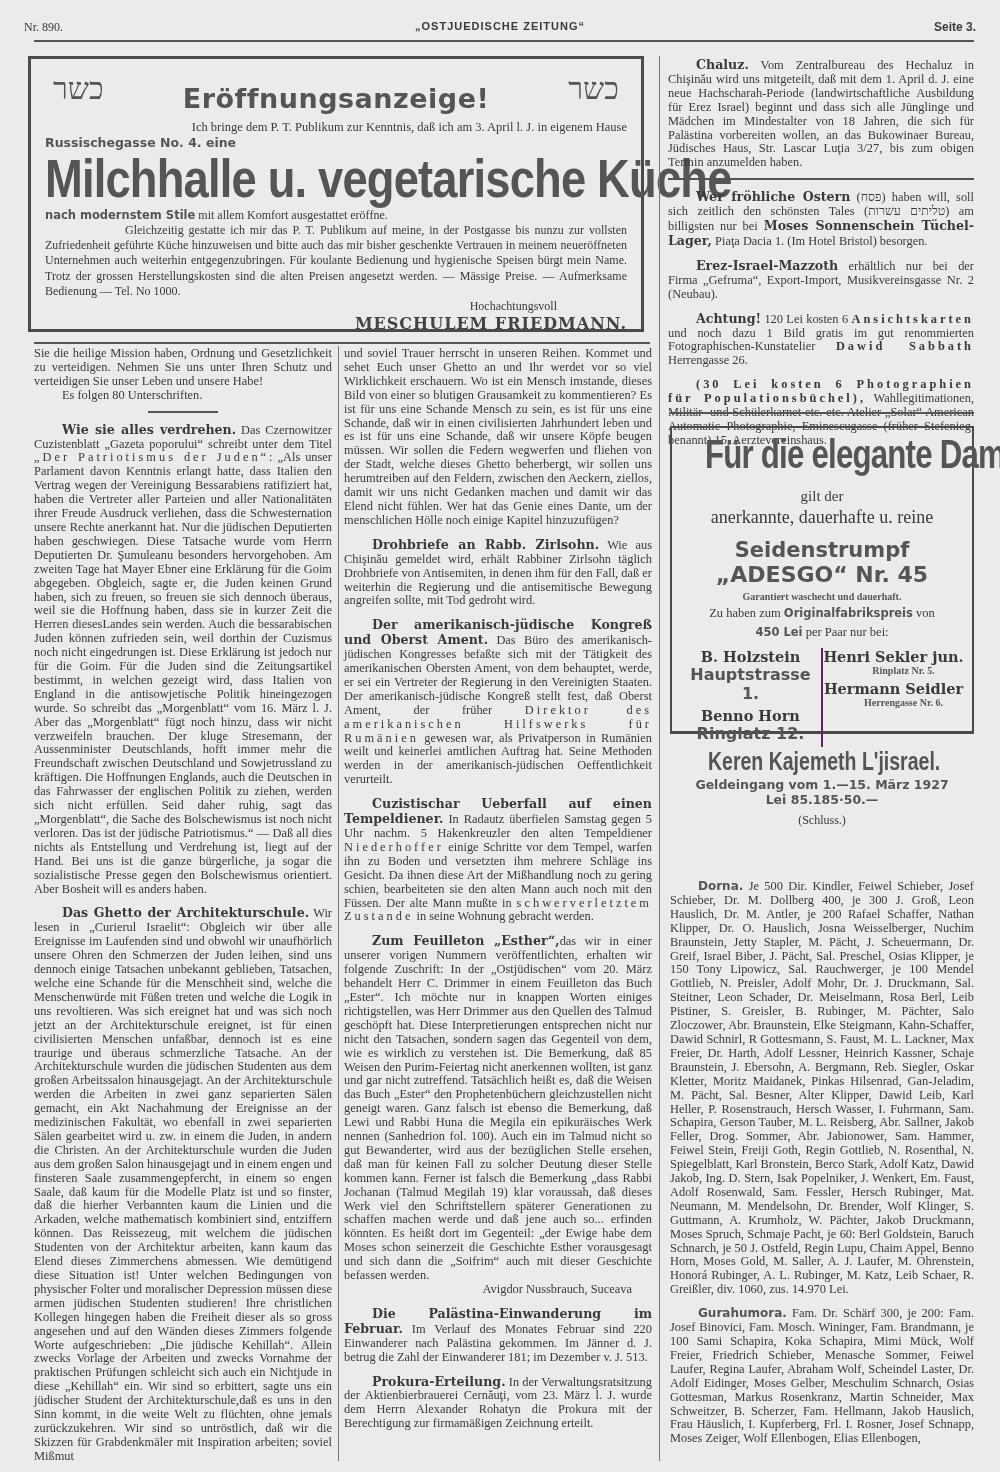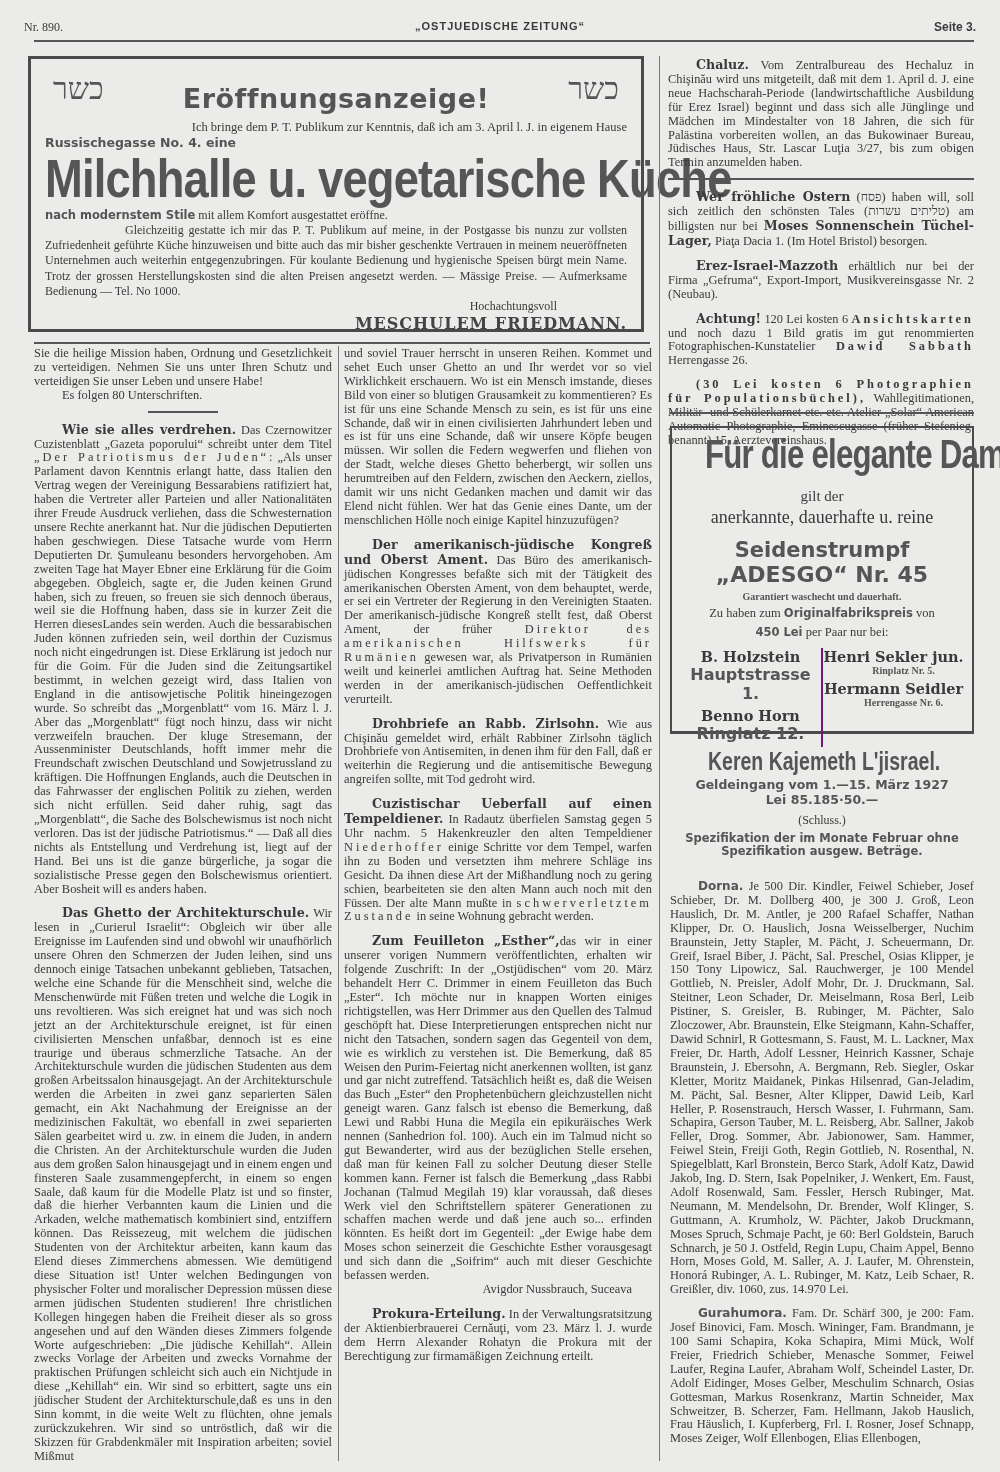--- a/index.html
+++ b/index.html
@@ -112,41 +112,45 @@
     </p>
     <p class="ind sec">
       <b class="hd">Das Ghetto der Architekturschule.</b>
       <span>Wir lesen in „Curierul Israelit“: Obgleich wir über alle Ereignisse im Laufenden sind und obwohl wir unaufhörlich unsere Ohren den Schmerzen der Juden leihen, sind uns dennoch einige Tatsachen unbekannt geblieben, Tatsachen, welche eine Schande für die Menschheit sind, welche die Menschenwürde mit Füßen treten und welche die Logik in uns revoltieren. Was sich ereignet hat und was sich noch jetzt an der Architekturschule ereignet, ist für einen civilisierten Menschen unfaßbar, dennoch ist es eine traurige und überaus schmerzliche Tatsache. An der Architekturschule wurden die jüdischen Studenten aus dem großen Arbeitssalon hinausgejagt. An der Architekturschule werden die Arbeiten in zwei ganz separierten Sälen gemacht, ein Akt Nachahmung der Ereignisse an der medizinischen Fakultät, wo ebenfall in zwei separierten Sälen gearbeitet wird u. zw. in einem die Juden, in andern die Christen. An der Architekturschule wurden die Juden aus dem großen Salon hinausgejagt und in einem engen und finsteren Saale zusammengepfercht, in einem so engen Saale, daß kaum für die Modelle Platz ist und so finster, daß die hierher Verbannten kaum die Linien und die Arkaden, welche mathematisch kombiniert sind, entziffern können. Das Reissezeug, mit welchem die jüdischen Studenten von der Architektur arbeiten, kann kaum das Elend dieses Zimmerchens abmessen. Wie demütigend diese Situation ist! Unter welchen Bedingungen von physischer Folter und moralischer Depression müssen diese armen jüdischen Studenten studieren! Ihre christlichen Kollegen hingegen haben die Freiheit dieser als so gross angesehen und auf den Wänden dieses Zimmers folgende Worte aufgeschrieben: „Die jüdische Kehillah“. Allein zwecks Vorlage der Arbeiten und zwecks Vornahme der praktischen Prüfungen schleicht sich auch ein Nichtjude in diese „Kehillah“ ein. Wir sind so erbittert, sagte uns ein jüdischer Student der Architekturschule,daß es uns in den Sinn kommt, in die weite Welt zu flüchten, ohne jemals zurückzukehren. Wir sind so untröstlich, daß wir die Skizzen für Grabdenkmäler mit Inspiration arbeiten; soviel Mißmut</span>
     </p>
   </div>
 
   <div class="col" style="left:344px; top:347px; width:308px;">
     <p>und soviel Trauer herrscht in unseren Reihen. Kommet und sehet Euch unser Ghetto an und Ihr werdet vor so viel Wirklichkeit erschauern. Wo ist ein Mensch imstande, dieses Bild von einer so blutigen Grausamkeit zu kommentieren? Es ist für uns eine Schande Mensch zu sein, es ist für uns eine Schande, daß wir in einen civilisierten Jahrhundert leben und es ist für uns eine Schande, daß wir unsere Köpfe beugen müssen. Wir sollen die Federn wegwerfen und fliehen von der Stadt, welche dieses Ghetto beherbergt, wir sollen uns herumtreiben auf den Feldern, zwischen den Aeckern, ziellos, damit wir uns nicht Gedanken machen und damit wir das Elend nicht fühlen. Wer hat das Genie eines Dante, um der menschlichen Hölle noch einige Kapitel hinzuzufügen?</p>
     <p class="ind sec">
+      <b class="hd">Drohbriefe an Rabb. Zirlsohn.</b>
+      <span>Wie aus Chişinău gemeldet wird, erhält Rabbiner Zirlsohn täglich Drohbriefe von Antisemiten, in denen ihm für den Fall, daß er weiterhin die Regierung und die antisemitische Bewegung angreifen sollte, mit Tod gedroht wird.</span>
+    </p>
+    <p class="ind sec">
       <b class="hd">Der amerikanisch-jüdische Kongreß und Oberst Ament.</b>
       <span>Das Büro des amerikanisch-jüdischen Kongresses befaßte sich mit der Tätigkeit des amerikanischen Obersten Ament, von dem behauptet, werde, er sei ein Vertreter der Regierung in den Vereinigten Staaten. Der amerikanisch-jüdische Kongreß stellt fest, daß Oberst Ament, der früher</span>
       <span class="sp">Direktor des amerikanischen Hilfswerks für Rumänien</span>
       <span>gewesen war, als Privatperson in Rumänien weilt und keinerlei amtlichen Auftrag hat. Seine Methoden werden in der amerikanisch-jüdischen Oeffentlichkeit verurteilt.</span>
-    </p>
-    <p class="ind sec">
-      <b class="hd">Drohbriefe an Rabb. Zirlsohn.</b>
-      <span>Wie aus Chişinău gemeldet wird, erhält Rabbiner Zirlsohn täglich Drohbriefe von Antisemiten, in denen ihm für den Fall, daß er weiterhin die Regierung und die antisemitische Bewegung angreifen sollte, mit Tod gedroht wird.</span>
     </p>
     <p class="ind sec">
       <b class="hd">Cuzistischar Ueberfall auf einen Tempeldiener.</b>
       <span>In Radautz überfielen Samstag gegen 5 Uhr nachm. 5 Hakenkreuzler den alten Tempeldiener</span>
       <span class="sp">Niederhoffer</span>
       <span>einige Schritte vor dem Tempel, warfen ihn zu Boden und versetzten ihm mehrere Schläge ins Gesicht. Da ihnen diese Art der Mißhandlung noch zu gering schien, bearbeiteten sie den alten Mann auch noch mit den Füssen. Der alte Mann mußte in</span>
       <span class="sp">schwerverletztem Zustande</span>
       <span>in seine Wohnung gebracht werden.</span>
     </p>
     <p class="ind sec">
       <b class="hd">Zum Feuilleton „Esther“,</b><span>das wir in einer unserer vorigen Nummern veröffentlichten, erhalten wir folgende Zuschrift: In der „Ostjüdischen“ vom 20. März behandelt Herr C. Drimmer in einem Feuilleton das Buch „Ester“. Ich möchte nur in knappen Worten einiges richtigstellen, was Herr Drimmer aus den Quellen des Talmud geschöpft hat. Diese Interpretierungen entsprechen nicht nur nicht den Tatsachen, sondern sagen das Gegenteil von dem, wie es wirklich zu verstehen ist. Die Bemerkung, daß 85 Weisen den Purim-Feiertag nicht anerkennen wollten, ist ganz und gar nicht zutreffend. Tatsächlich heißt es, daß die Weisen das Buch „Ester“ den Prophetenbüchern gleichzustellen nicht geneigt waren. Ganz falsch ist ebenso die Bemerkung, daß Lewi und Rabbi Huna die Megila ein epikuräisches Werk nennen (Sanhedrion fol. 100). Auch ein im Talmud nicht so gut Bewanderter, wird aus der bezüglichen Stelle ersehen, daß man für keinen Fall zu solcher Deutung dieser Stelle kommen kann. Ferner ist falsch die Bemerkung „dass Rabbi Jochanan (Talmud Megilah 19) klar voraussah, daß dieses Werk viel den Schriftstellern späterer Generationen zu schaffen machen werde und daß jene auch so... erfinden könnten. Es heißt dort im Gegenteil: „der Ewige habe dem Moses schon seinerzeit die Geschichte Esther vorausgesagt und sich dann die „Soifrim“ auch mit dieser Geschichte befassen werden.</span>
     </p>
     <p class="right" style="padding-right:20px;">Avigdor Nussbrauch, Suceava</p>
+    <p class="ind sec">
+      <b class="hd">Die Palästina-Einwanderung im Februar.</b>
+      <span>Im Verlauf des Monates Februar sind 220 Einwanderer nach Palästina gekommen. Im Jänner d. J. betrug die Zahl der Einwanderer 181; im Dezember v. J. 513.</span>
+    </p>
     <p class="ind sec">
       <b class="hd">Prokura-Erteilung.</b>
       <span>In der Verwaltungsratsitzung der Aktienbierbrauerei Cernăuţi, vom 23. März l. J. wurde dem Herrn Alexander Rohatyn die Prokura mit der Berechtigung zur firmamäßigen Zeichnung erteilt.</span>
     </p>
   </div>
 
   <div class="col" style="left:668px; top:58px; width:306px;">
     <p class="ind">
       <b class="hd">Chaluz.</b>
       <span>Vom Zentralbureau des Hechaluz in Chişinău wird uns mitgeteilt, daß mit dem 1. April d. J. eine neue Hachscharah-Periode (landwirtschaftliche Ausbildung für Erez Israel) beginnt und dass sich alle Jünglinge und Mädchen im Mindestalter von 18 Jahren, die sich für Palästina vorbereiten wollen, an das Bukowinaer Bureau, Jüdisches Haus, Str. Lascar Luţia 3/27, bis zum obigen Termin anzumelden haben.</span>
@@ -210,21 +214,20 @@
         <div class="sa2">Herrengasse Nr. 6.</div>
       </div>
     </div>
   </div>
 
   <div class="kkl">
     <div class="title">Keren Kajemeth L'jisrael.</div>
     <div class="sub">Geldeingang vom 1.—15. März 1927</div>
     <div class="sub">Lei 85.185·50.—</div>
     <div class="schluss">(Schluss.)</div>
-    <div class="spec">Spezifikation der im Monate Februar ohne Spezifikation ausgew. Beträge.</div>
   </div>
   <div class="col" style="left:670px; top:880px; width:304px;">
     <p class="ind">
       <b class="loc">Dorna.</b>
       <span>Je 500 Dir. Kindler, Feiwel Schieber, Josef Schieber, Dr. M. Dollberg 400, je 300 J. Groß, Leon Hauslich, Dr. M. Antler, je 200 Rafael Schaffer, Nathan Klipper, Dr. O. Hauslich, Josna Weisselberger, Nuchim Braunstein, Jetty Stapler, M. Pächt, J. Scheuermann, Dr. Greif, Israel Biber, J. Pächt, Sal. Preschel, Osias Klipper, je 150 Tony Lipowicz, Sal. Rauchwerger, je 100 Mendel Gottlieb, N. Preisler, Adolf Mohr, Dr. J. Druckmann, Sal. Steitner, Leon Schader, Dr. Meiselmann, Rosa Berl, Leib Pistiner, S. Greisler, B. Rubinger, M. Pächter, Salo Zloczower, Abr. Braunstein, Elke Steigmann, Kahn-Schaffer, Dawid Schnirl, R Gottesmann, S. Faust, M. L. Lackner, Max Freier, Dr. Harth, Adolf Lessner, Heinrich Kassner, Schaje Braunstein, J. Ebersohn, A. Bergmann, Reb. Siegler, Oskar Kletter, Moritz Maidanek, Pinkas Hilsenrad, Gan-Jeladim, M. Pächt, Sal. Besner, Alter Klipper, Dawid Leib, Karl Heller, P. Rosenstrauch, Hersch Wasser, I. Fuhrmann, Sam. Schapira, Gerson Tauber, M. L. Reisberg, Abr. Sallner, Jakob Feller, Drog. Sommer, Abr. Jabionower, Sam. Hammer, Feiwel Stein, Freiji Goth, Regin Gottlieb, N. Rosenthal, N. Spiegelblatt, Karl Bronstein, Berco Stark, Adolf Katz, Dawid Jakob, Ing. D. Stern, Isak Popelniker, J. Wenkert, Em. Faust, Adolf Rosenwald, Sam. Fessler, Hersch Rubinger, Mat. Neumann, M. Mendelsohn, Dr. Brender, Wolf Klinger, S. Guttmann, A. Krumholz, W. Pächter, Jakob Druckmann, Moses Spruch, Schmaje Pacht, je 60: Berl Goldstein, Baruch Schnarch, je 50 J. Ostfeld, Regin Lupu, Chaim Appel, Benno Horn, Moses Gold, M. Saller, A. J. Laufer, M. Ohrenstein, Honorá Rubinger, A. L. Rubinger, M. Katz, Leib Schaer, R. Greißler, div. 1060, zus. 14.970 Lei.</span>
     </p>
     <p class="ind sec">
       <b class="loc">Gurahumora.</b>
       <span>Fam. Dr. Schärf 300, je 200: Fam. Josef Binovici, Fam. Mosch. Wininger, Fam. Brandmann, je 100 Sami Schapira, Koka Schapira, Mimi Mück, Wolf Freier, Friedrich Schieber, Menasche Sommer, Feiwel Laufer, Regina Laufer, Abraham Wolf, Scheindel Laster, Dr. Adolf Eidinger, Moses Gelber, Meschulim Schnarch, Osias Gottesman, Markus Rosenkranz, Martin Schneider, Max Schweitzer, B. Scherzer, Fam. Hellmann, Jakob Hauslich, Frau Häuslich, I. Kupferberg, Frl. I. Rosner, Josef Schnapp, Moses Zeiger, Wolf Ellenbogen, Elias Ellenbogen,</span>
     </p>

